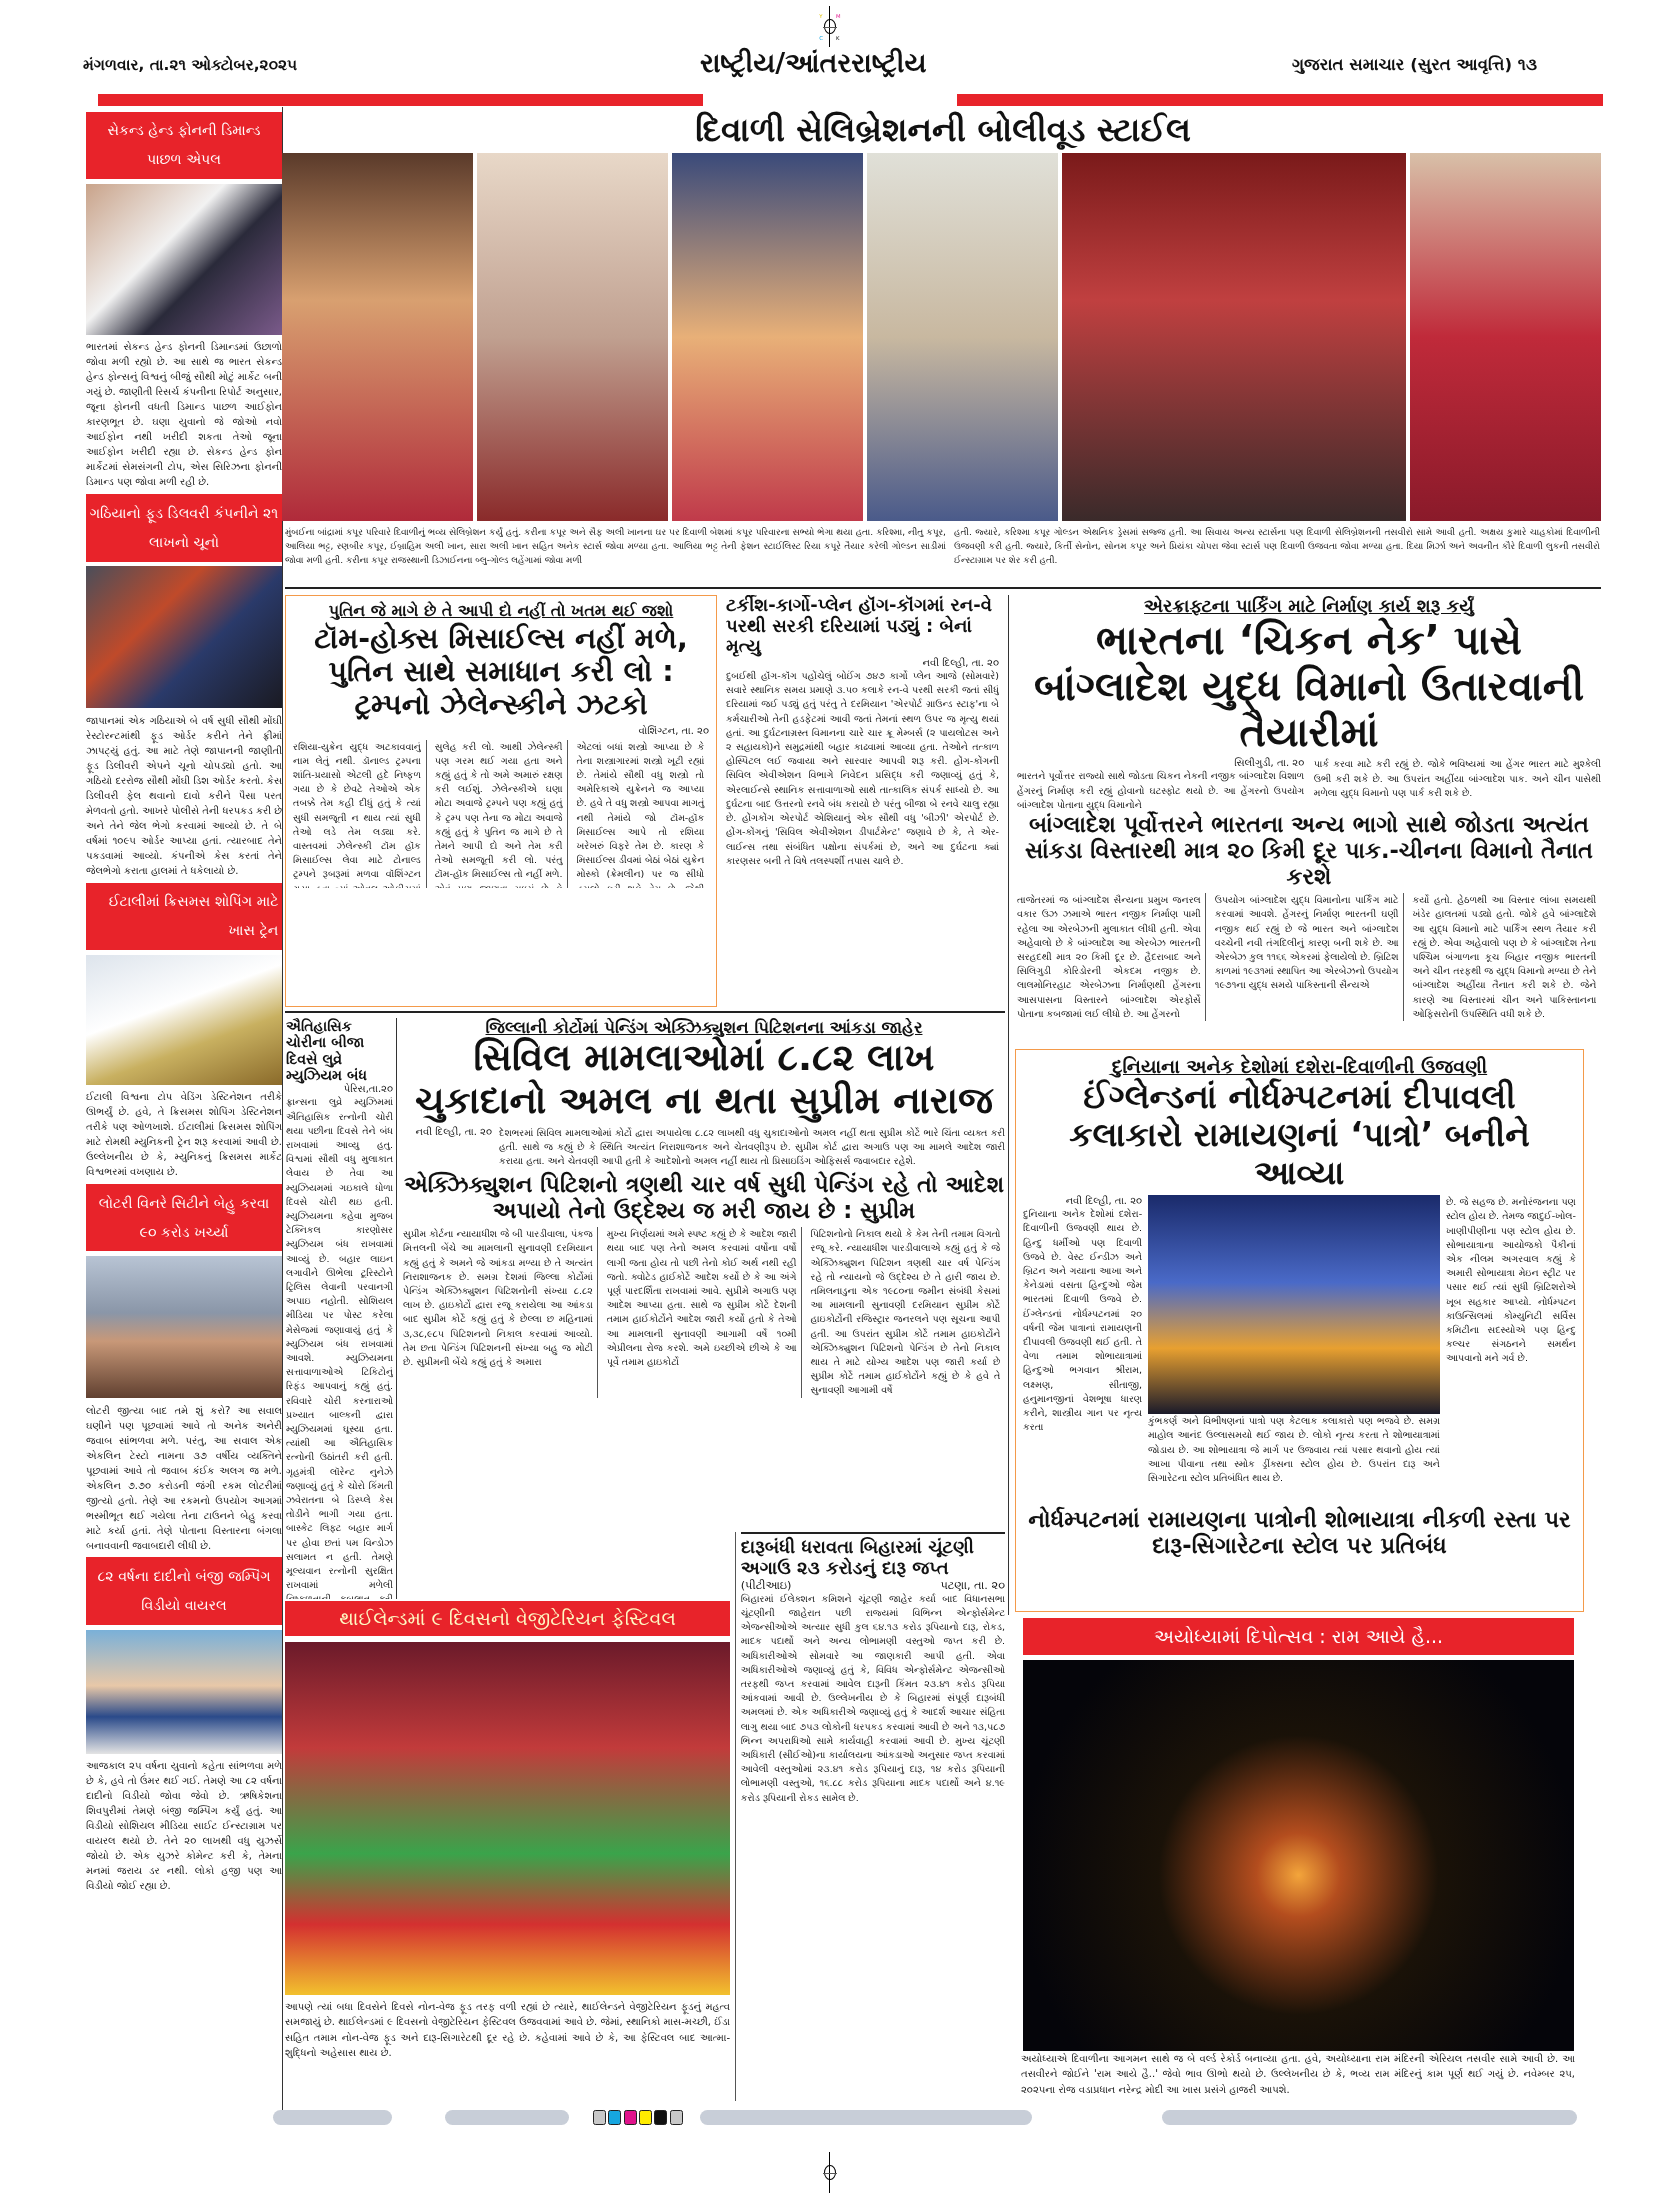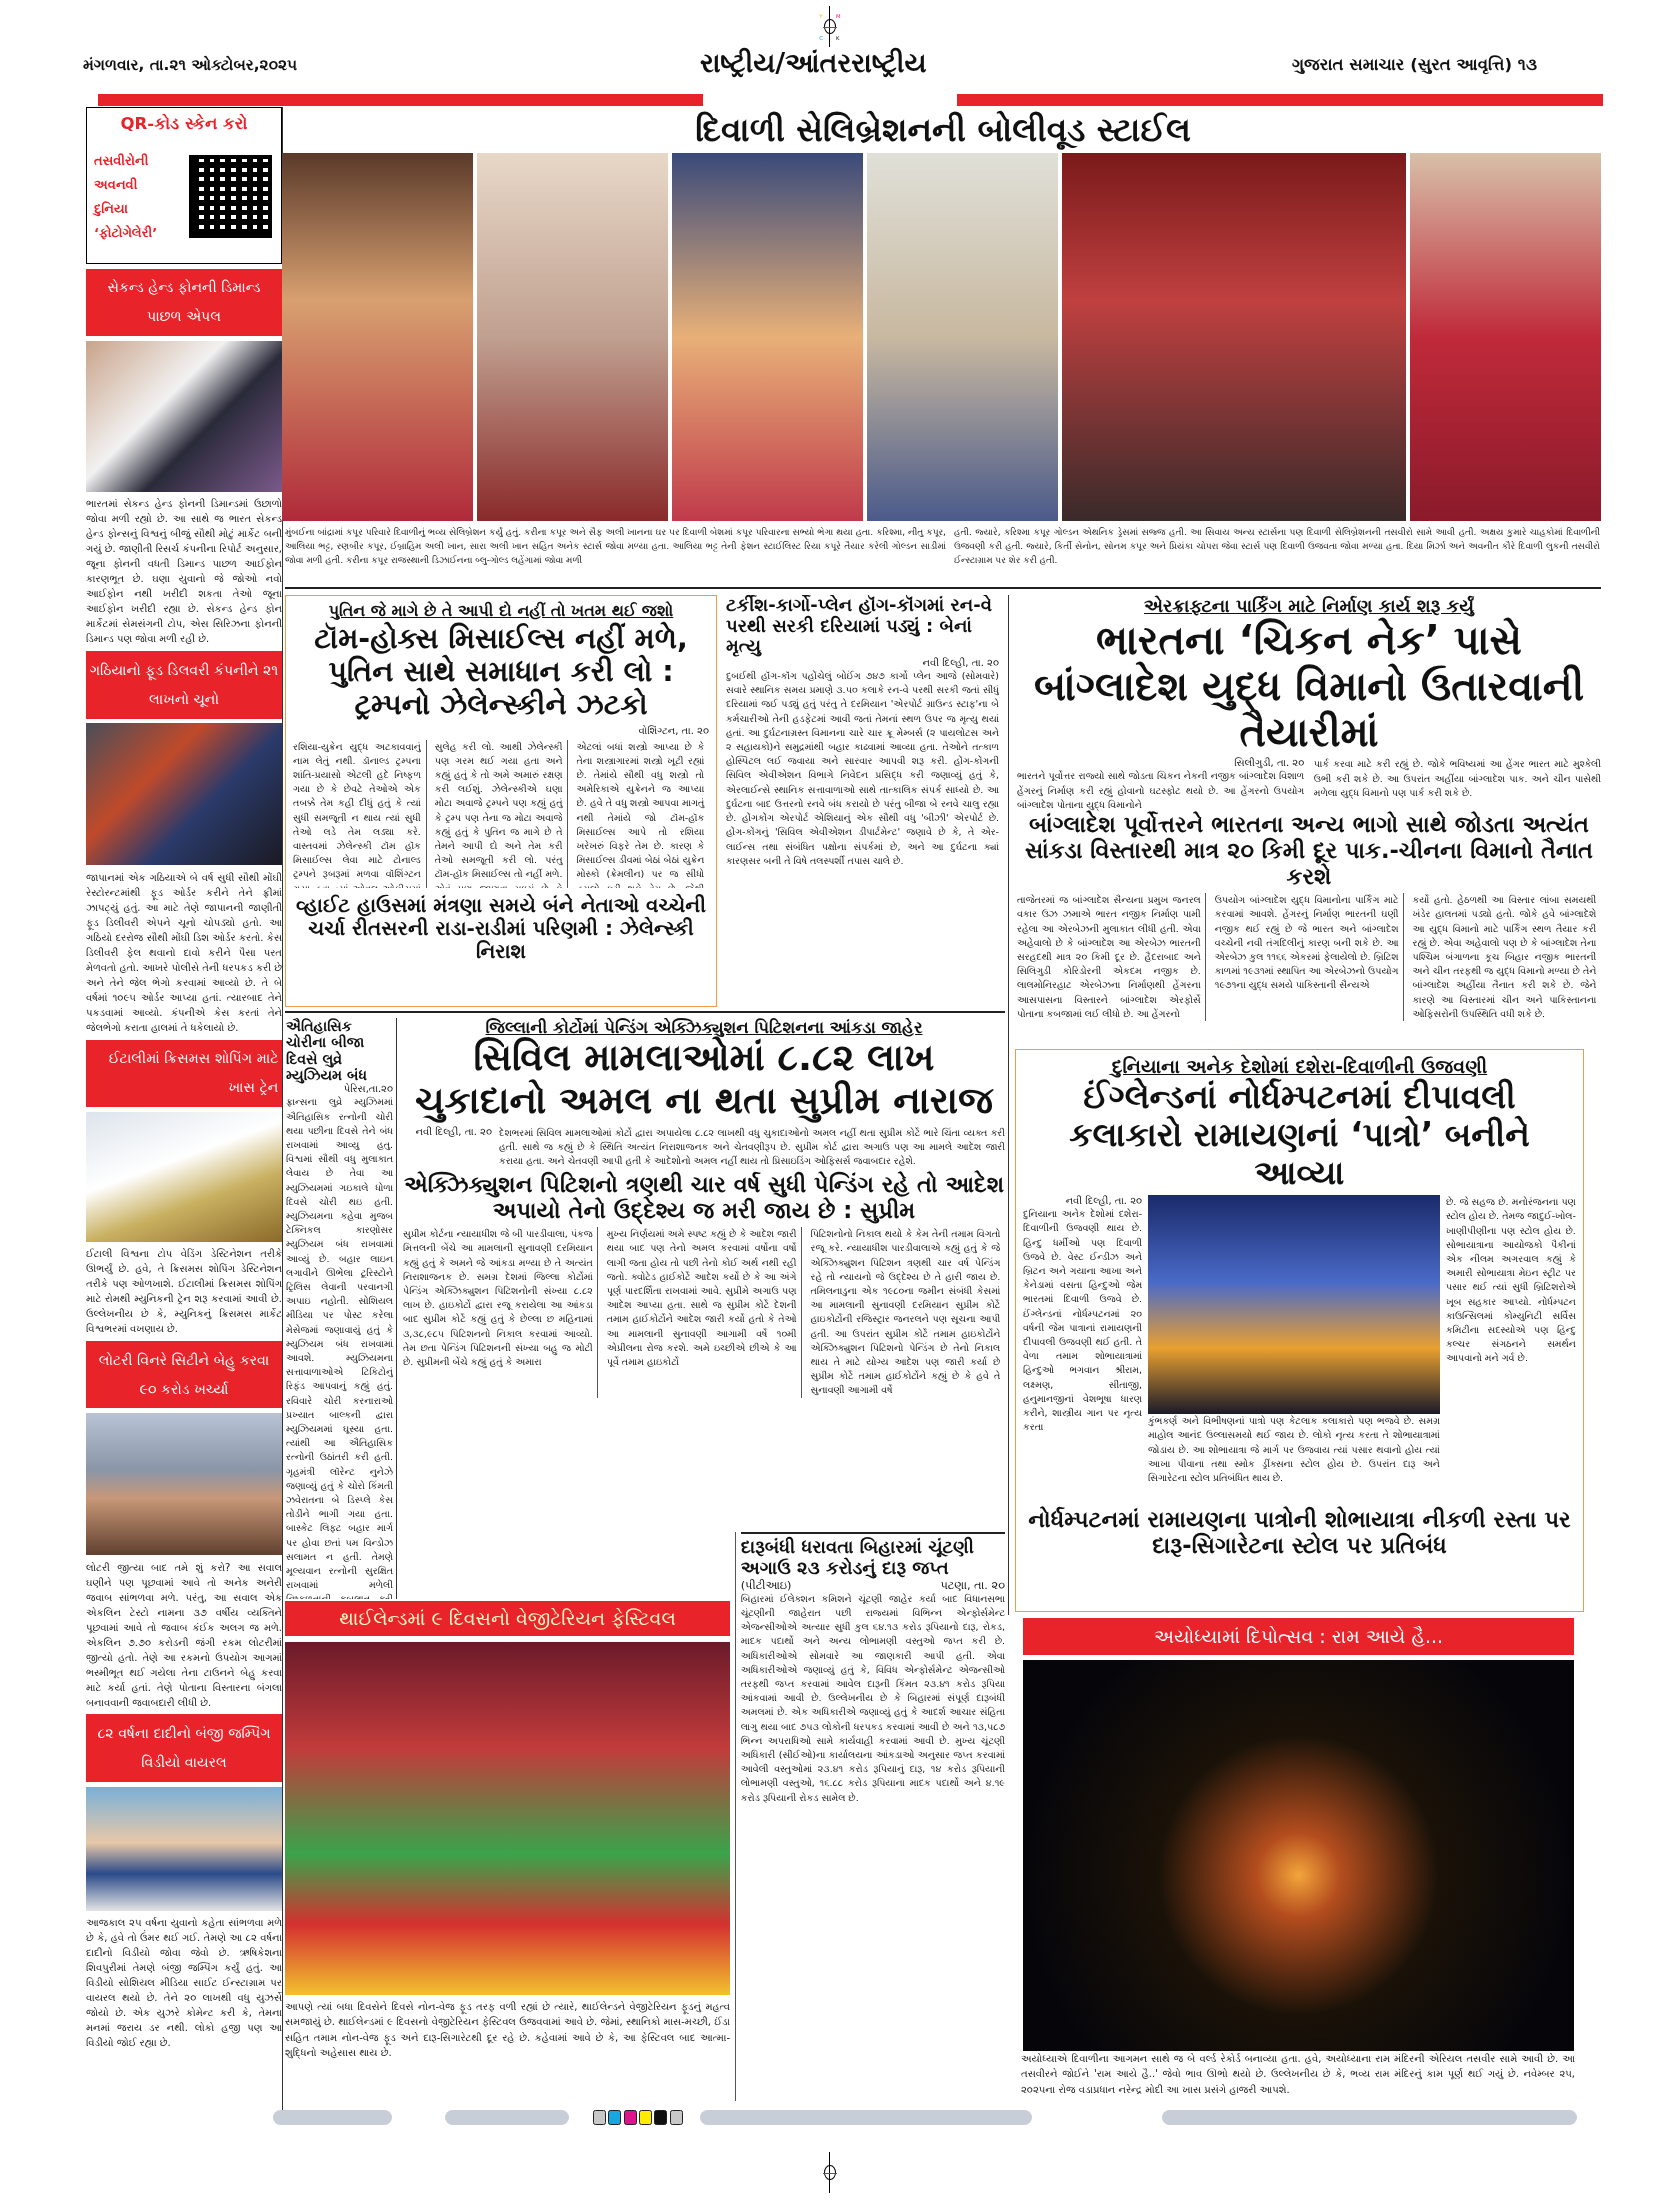--- a/index.html
+++ b/index.html
@@ -56,30 +56,20 @@
   <span style="left:18px;top:28.5px">K</span>
 </div>
 
 <div class="abs masthead-date">મંગળવાર, તા.૨૧ ઓક્ટોબર,૨૦૨૫</div>
 <div class="abs masthead-section">રાષ્ટ્રીય/આંતરરાષ્ટ્રીય</div>
 <div class="abs masthead-paper">ગુજરાત સમાચાર (સુરત આવૃત્તિ) ૧૩</div>
 <div class="abs redbar" style="left: 98px; width: 605px; background: rgb(232, 35, 42);"></div>
 <div class="abs redbar" style="left: 957px; width: 646px; background: rgb(232, 35, 42);"></div>
 
 <div class="abs sidebar">
-  <div class="qr-box">
-    <div class="qr-title" style="color: rgb(232, 35, 42);">QR-કોડ સ્કેન કરો</div>
-    <div class="qr-lines">
-      <div>તસવીરોની</div>
-      <div>અવનવી</div>
-      <div>દુનિયા</div>
-      <div>‘ફોટોગેલેરી’</div>
-    </div>
-    <div class="qr-code"></div>
-  </div>
 
   <div class="redhead" style="background: rgb(232, 35, 42);">સેકન્ડ હેન્ડ ફોનની ડિમાન્ડ પાછળ એપલ</div>
   <div class="photo" style="height:151px;background:linear-gradient(135deg,#c9a38a,#f2f2f2 40%,#2a2a3a 60%,#7a5a8a)"></div>
   <p>ભારતમાં સેકન્ડ હેન્ડ ફોનની ડિમાન્ડમાં ઉછાળો જોવા મળી રહ્યો છે. આ સાથે જ ભારત સેકન્ડ હેન્ડ ફોન્સનું વિશ્વનું બીજું સૌથી મોટું માર્કેટ બની ગયું છે. જાણીતી રિસર્ચ કંપનીના રિપોર્ટ અનુસાર, જૂના ફોનની વધતી ડિમાન્ડ પાછળ આઈફોન કારણભૂત છે. ઘણા યુવાનો જે જોઓ નવો આઈફોન નથી ખરીદી શકતા તેઓ જૂના આઈફોન ખરીદી રહ્યા છે. સેકન્ડ હેન્ડ ફોન માર્કેટમાં સેમસંગની ટોપ, એસ સિરિઝના ફોનની ડિમાન્ડ પણ જોવા મળી રહી છે.</p>
 
   <div class="redhead" style="background: rgb(232, 35, 42);">ગઠિયાનો ફૂડ ડિલવરી કંપનીને ૨૧ લાખનો ચૂનો</div>
   <div class="photo" style="height:142px;background:linear-gradient(135deg,#4a4e5a,#c04a2a 35%,#2a3a6a 60%,#1a1a22)"></div>
   <p>જાપાનમાં એક ગઠિયાએ બે વર્ષ સુધી સૌથી મોંઘી રેસ્ટોરન્ટમાંથી ફૂડ ઓર્ડર કરીને તેને ફ્રીમાં ઝાપટ્યું હતું. આ માટે તેણે જાપાનની જાણીતી ફૂડ ડિલીવરી એપને ચૂનો ચોપડ્યો હતો. આ ગઠિયો દરરોજ સૌથી મોંઘી ડિશ ઓર્ડર કરતો. કેસ ડિલીવરી ફેલ થવાનો દાવો કરીને પૈસા પરત મેળવતો હતો. આખરે પોલીસે તેની ધરપકડ કરી છે અને તેને જેલ ભેગો કરવામાં આવ્યો છે. તે બે વર્ષમાં ૧૦૯૫ ઓર્ડર આપ્યા હતાં. ત્યારબાદ તેને પકડવામાં આવ્યો. કંપનીએ કેસ કરતાં તેને જેલભેગો કરાતા હાલમાં તે ધકેલાયો છે.</p>
 
   <div class="redhead" style="background: rgb(232, 35, 42); text-align: right;">ઈટાલીમાં ક્રિસમસ શોપિંગ માટે ખાસ ટ્રેન</div>
@@ -111,21 +101,20 @@
 
 <div class="abs orange-box" style="left: 285px; top: 595px; width: 432px; height: 412px; padding: 4.7px 7.1px; border-color: rgb(244, 154, 74);">
   <div class="kicker" style="font-size:16px">પુતિન જે માગે છે તે આપી દો નહીં તો ખતમ થઈ જશો</div>
   <div class="headline" style="font-size:28.5px;margin-top:3.6px">ટૉમ-હોક્સ મિસાઈલ્સ નહીં મળે, પુતિન સાથે સમાધાન કરી લો : ટ્રમ્પનો ઝેલેન્સ્કીને ઝટકો</div>
   <div class="dateline" style="margin-top:3.6px">વોશિંગ્ટન, તા. ૨૦</div>
   <div class="cols3" style="margin-top:2.4px;height:148px;overflow:hidden">
     <div class="body-txt">રશિયા-યુક્રેન યુદ્ધ અટકાવવાનું નામ લેતું નથી. ડૉનાલ્ડ ટ્રમ્પના શાંતિ-પ્રયાસો એટલી હદે નિષ્ફળ ગયા છે કે છેવટે તેઓએ એક તબક્કે તેમ કહી દીધું હતું કે ત્યાં સુધી સમજૂતી ન થાય ત્યાં સુધી તેઓ લડે તેમ લડ્યા કરે. વાસ્તવમાં ઝેલેન્સ્કી ટૉમ હૉક મિસાઈલ્સ લેવા માટે ટોનાલ્ડ ટ્રમ્પને રૂબરૂમાં મળવા વૉશિંગ્ટન ગયા હતા ત્યાં ઓવલ ઓફીસમાં જ બંને પ્રમુખો વચ્ચે તડાતડી થઈ ગઈ હતી. ટ્રમ્પે ઝેલેન્સ્કીને સ્પષ્ટ શબ્દોમાં જણાવી દીધું હતું કે ટૉમ-હૉક્સ મિસાઈલ્સ નહીં મળે. પુતિન સાથે</div>
     <div class="body-txt">સુલેહ કરી લો. આથી ઝેલેન્સ્કી પણ ગરમ થઈ ગયા હતા અને કહ્યું હતું કે તો અમે અમારું રક્ષણ કરી લઈશું. ઝેલેન્સ્કીએ ઘણા મોટા અવાજે ટ્રમ્પને પણ કહ્યું હતું કે ટ્રમ્પ પણ તેના જ મોટા અવાજે કહ્યું હતું કે પુતિન જ માગે છે તે તેમને આપી દો અને તેમ કરી તેઓ સમજૂતી કરી લો. પરંતુ ટૉમ-હૉક મિસાઈલ્સ તો નહીં મળે. એવું પણ જાણવા મળ્યું છે કે હજી સુધી અમેરિકાએ યુક્રેનને એટલાં બધાં શસ્ત્રો આપ્યાં છે અને યુક્રેન સિવાય અન્ય સાથી દેશોને પણ</div>
     <div class="body-txt">એટલાં બધાં શસ્ત્રો આપ્યા છે કે તેના શસ્ત્રાગારમાં શસ્ત્રો ખૂટી રહ્યાં છે. તેમાંયે સૌથી વધુ શસ્ત્રો તો અમેરિકાએ યુક્રેનને જ આપ્યા છે. હવે તે વધુ શસ્ત્રો આપવા માગતું નથી તેમાંયે જો ટૉમ-હૉક મિસાઈલ્સ આપે તો રશિયા ખરેખરું વિફરે તેમ છે. કારણ કે મિસાઈલ્સ ડીવમાં બેઠાં બેઠાં યુક્રેન મોસ્કો (ક્રેમલીન) પર જ સીધો હુમલો કરી શકે તેમ છે. જેથી રશિયા વિરોધ કરે તે સહજ છે. માટે ટ્રમ્પે ટૉમ-હૉક મિસાઈલ્સ અપવાને બદલે પુતિન સામે સમજૂતી સાધવા કહ્યું હોય તે સહજ છે.</div>
   </div>
-  <div class="headline" style="font-size:20px;margin-top:6px">વ્હાઈટ હાઉસમાં મંત્રણા સમયે બંને નેતાઓ વચ્ચેની ચર્ચા રીતસરની રાડા-રાડીમાં પરિણમી : ઝેલેન્સ્કી નિરાશ</div>
 </div>
 
 <div class="abs" style="left:726px;top:595px;width:273px;height:415px;overflow:hidden">
   <div class="headline" style="font-size:18px;text-align:left">ટર્કીશ-કાર્ગો-પ્લેન હૉંગ-કૉંગમાં રન-વે પરથી સરકી દરિયામાં પડ્યું : બેનાં મૃત્યુ</div>
   <div class="dateline">નવી દિલ્હી, તા. ૨૦</div>
   <div class="body-txt">દુબઈથી હૉંગ-કૉંગ પહોંચેલું બોઈંગ ૭૪૭ કાર્ગો પ્લેન આજે (સોમવારે) સવારે સ્થાનિક સમય પ્રમાણે ૩.૫૦ કલાકે રન-વે પરથી સરકી જતાં સીધું દરિયામાં જઈ પડ્યું હતું પરંતુ તે દરમિયાન 'એરપોર્ટ ગ્રાઉન્ડ સ્ટાફ'ના બે કર્મચારીઓ તેની હડફેટમાં આવી જતાં તેમનાં સ્થળ ઉપર જ મૃત્યુ થયાં હતાં. આ દુર્ઘટનાગ્રસ્ત વિમાનના ચારે ચાર ક્રૂ મેમ્બર્સ (૨ પાયલોટસ અને ૨ સહાયકો)ને સમુદ્રમાંથી બહાર કાઢવામાં આવ્યા હતા. તેઓને તત્કાળ હોસ્પિટલ લઈ જવાયા અને સારવાર આપવી શરૂ કરી. હોંગ-કોંગની સિવિલ એવીએશન વિભાગે નિવેદન પ્રસિદ્ધ કરી જણાવ્યું હતું કે, એરલાઈન્સે સ્થાનિક સત્તાવાળાઓ સાથે તાત્કાલિક સંપર્ક સાધ્યો છે. આ દુર્ઘટના બાદ ઉત્તરનો રનવે બંધ કરાયો છે પરંતુ બીજા બે રનવે ચાલુ રહ્યા છે. હોંગકોંગ એરપોર્ટ એશિયાનું એક સૌથી વધુ 'બીઝી' એરપોર્ટ છે. હોંગ-કોંગનું 'સિવિલ એવીએશન ડીપાર્ટમેન્ટ' જણાવે છે કે, તે એર-લાઈન્સ તથા સંબંધિત પક્ષોના સંપર્કમાં છે, અને આ દુર્ઘટના ક્યાં કારણસર બની તે વિષે તલસ્પર્શી તપાસ ચાલે છે.</div>
 </div>
 <div class="abs vline" style="left:1008px;top:595px;height:1020px;width:0.6px"></div>
 
 <div class="abs" style="left:1017px;top:595px;width:584px;height:442px;overflow:hidden">

